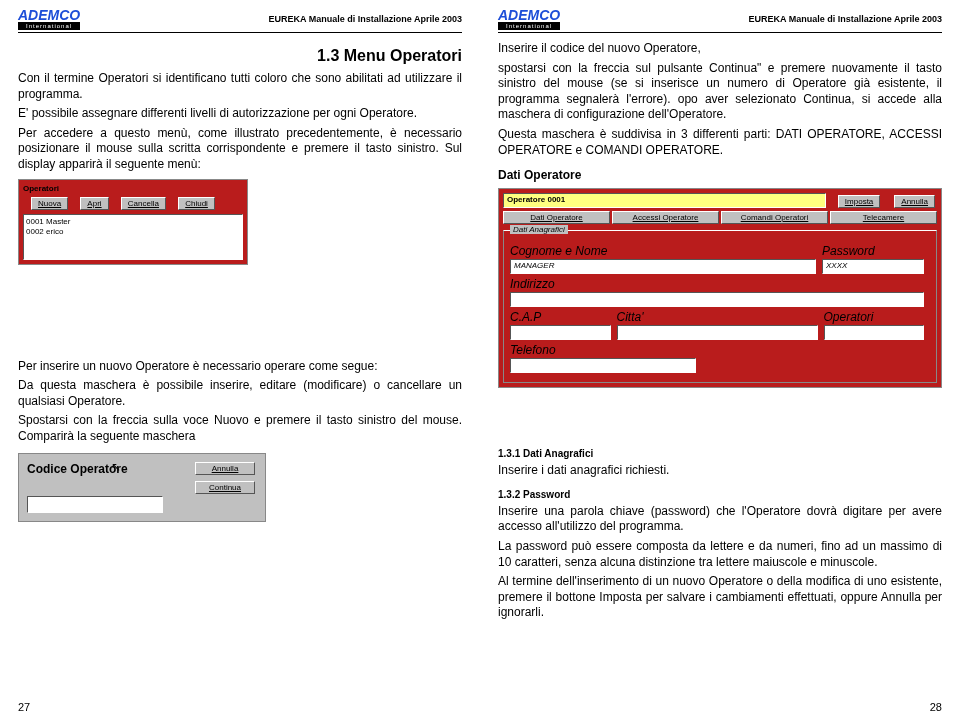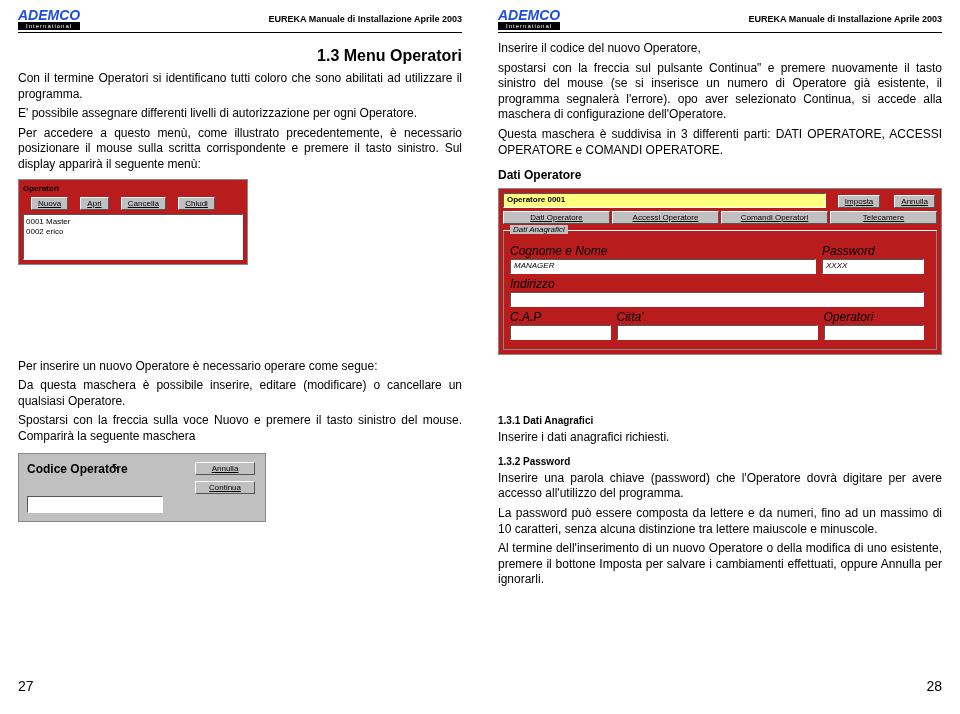--- a/index.html
+++ b/index.html
@@ -45,22 +45,22 @@
     padding: 1px 4px;
     text-align: center;
     letter-spacing: 1px;
   }
   .header-title {
     font-size: 9px;
     font-weight: bold;
   }
   .page-number {
     position: absolute;
-    bottom: 20px;
-    font-size: 14px;
+    bottom: 1px;
+    font-size: 11px;
   }
   .page.left .page-number { left: 18px; }
   .page.right .page-number { right: 18px; }
   h2 { font-size: 16px; margin: 14px 0 6px 0; font-weight: bold; text-align: right; }
   h3 { font-size: 10px; margin: 10px 0 4px 0; font-weight: bold; }
   p { margin: 4px 0; font-size: 12px; text-align: justify; line-height: 1.3; }
   .ui-box {
     background: #b91c1c;
     border: 1px solid #888;
     padding: 4px;
@@ -267,20 +267,26 @@
         </div>
         <div class="form-col" style="flex:2">
           <span class="fld-label">Citta'</span>
           <div class="input-sunken"></div>
         </div>
         <div class="form-col" style="flex:1">
           <span class="fld-label">Operatori</span>
           <div class="input-sunken"></div>
         </div>
       </div>
+      <div class="form-row">
+        <div class="form-col" style="flex:0 0 45%">
+          <span class="fld-label">Telefono</span>
+          <div class="input-sunken"></div>
+        </div>
+      </div>
     </div>
   </div>
 
   <div style="height:50px"></div>
 
   <h3>1.3.1 Dati Anagrafici</h3>
   <p>Inserire i dati anagrafici richiesti.</p>
 
   <h3>1.3.2 Password</h3>
   <p>Inserire una parola chiave (password) che l'Operatore dovrà digitare per avere accesso all'utilizzo del programma.</p>

